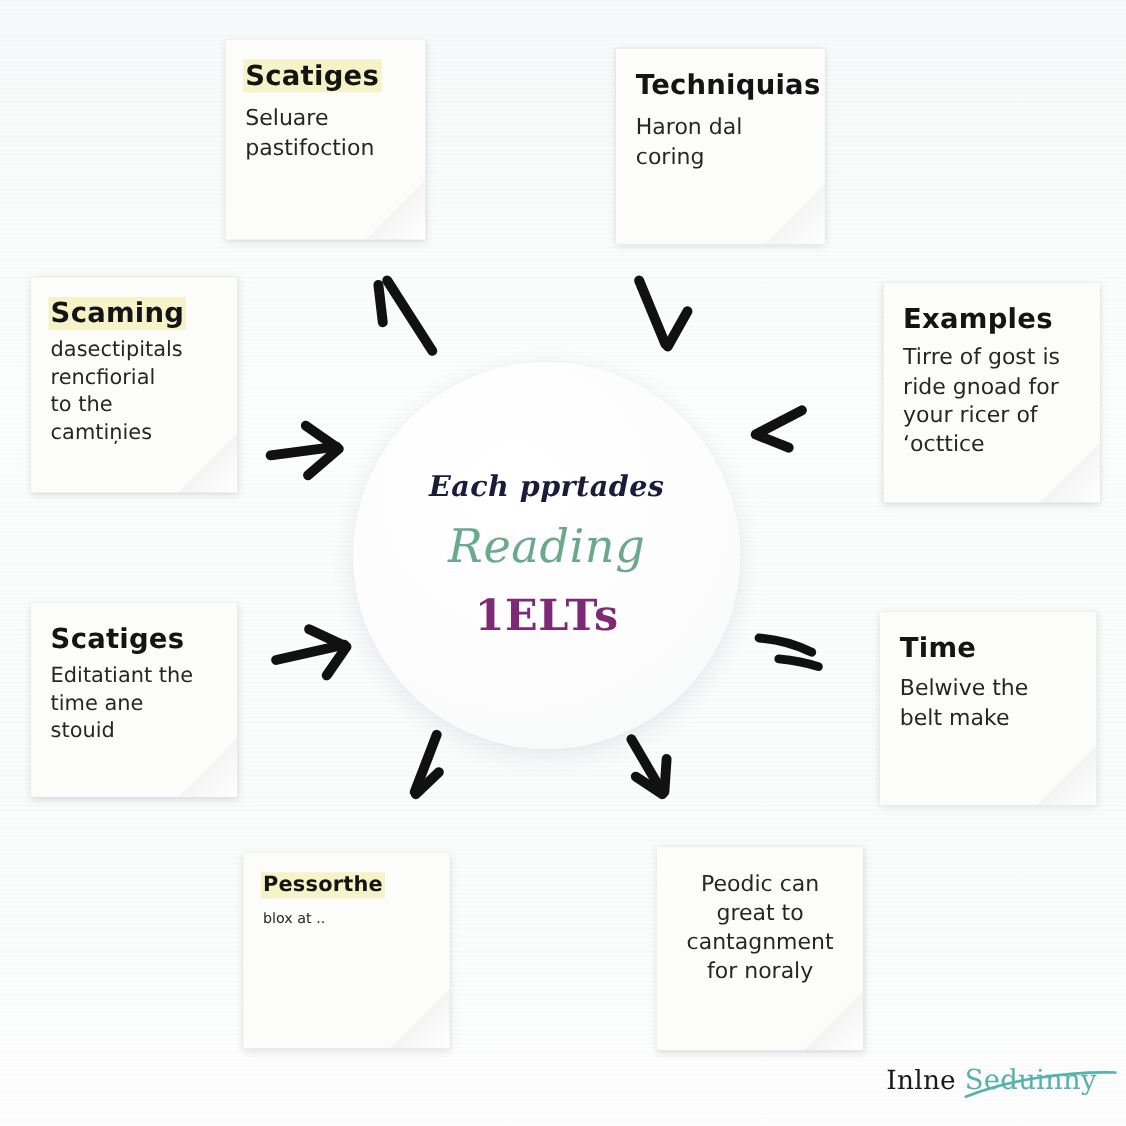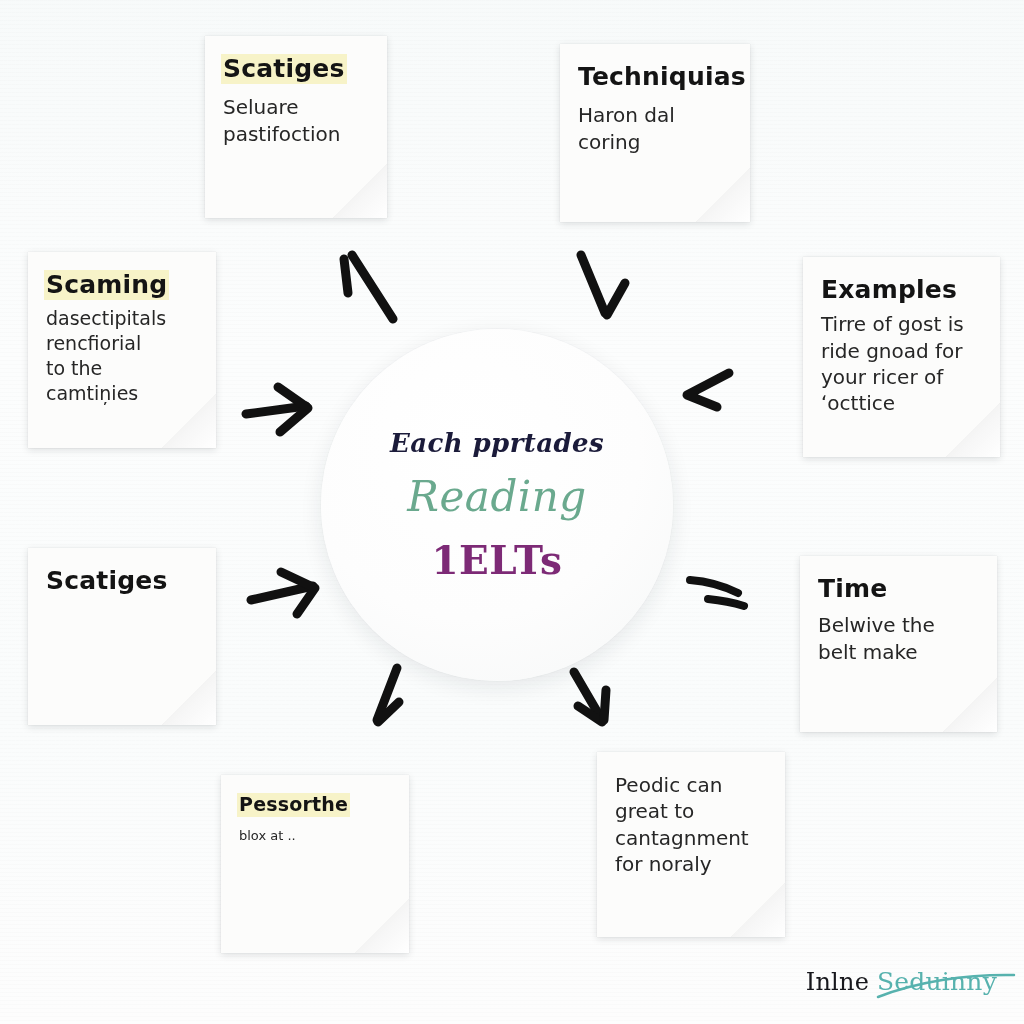--- a/index.html
+++ b/index.html
@@ -87,21 +87,21 @@
   }
 
   
   #note-top-left    { left: 205px;  top: 36px;   width: 182px; height: 182px; }
   #note-top-right   { left: 560px;  top: 44px;   width: 190px; height: 178px; }
   #note-mid-left-1  { left: 28px;   top: 252px;  width: 188px; height: 196px; }
   #note-mid-right-1 { left: 803px;  top: 257px;  width: 197px; height: 200px; }
   #note-mid-left-2  { left: 28px;   top: 548px;  width: 188px; height: 177px; }
   #note-mid-right-2 { left: 800px;  top: 556px;  width: 197px; height: 176px; }
   #note-bottom-left { left: 221px;  top: 775px;  width: 188px; height: 178px; }
-  #note-bottom-right{ left: 597px;  top: 752px;  width: 188px; height: 185px; }
+  #note-bottom-right{ left: 597px;  top: 770px;  width: 188px; height: 185px; text-align: center; }
 
   #note-top-left    .note-title { font-size: 25px; }
   #note-top-left    .note-body  { font-size: 20px; }
   #note-top-right   .note-title { font-size: 25px; }
   #note-top-right   .note-body  { font-size: 20px; }
   #note-mid-left-1  .note-title { font-size: 25px; margin-bottom: 8px; }
   #note-mid-left-1  .note-body  { font-size: 19px; }
   #note-mid-right-1 .note-title { font-size: 25px; margin-bottom: 8px; }
   #note-mid-right-1 .note-body  { font-size: 20px; }
   #note-mid-left-2  .note-title { font-size: 25px; margin-bottom: 8px; }
@@ -221,20 +221,21 @@
 
   <div class="note" id="note-mid-right-1">
     <div class="note-title">Examples</div>
     <div class="note-body">Tirre of gost is<br>ride gnoad for<br>your ricer of<br>ʻocttice</div>
     <span class="fold"></span>
     <span class="fold-tri"></span>
   </div>
 
   <div class="note" id="note-mid-left-2">
     <div class="note-title">Scatiges</div>
+    <div class="note-body">Editatiant the<br>time ane<br>stouid</div>
     <span class="fold"></span>
     <span class="fold-tri"></span>
   </div>
 
   <div class="note" id="note-mid-right-2">
     <div class="note-title">Time</div>
     <div class="note-body">Belwive the<br>belt make</div>
     <span class="fold"></span>
     <span class="fold-tri"></span>
   </div>

